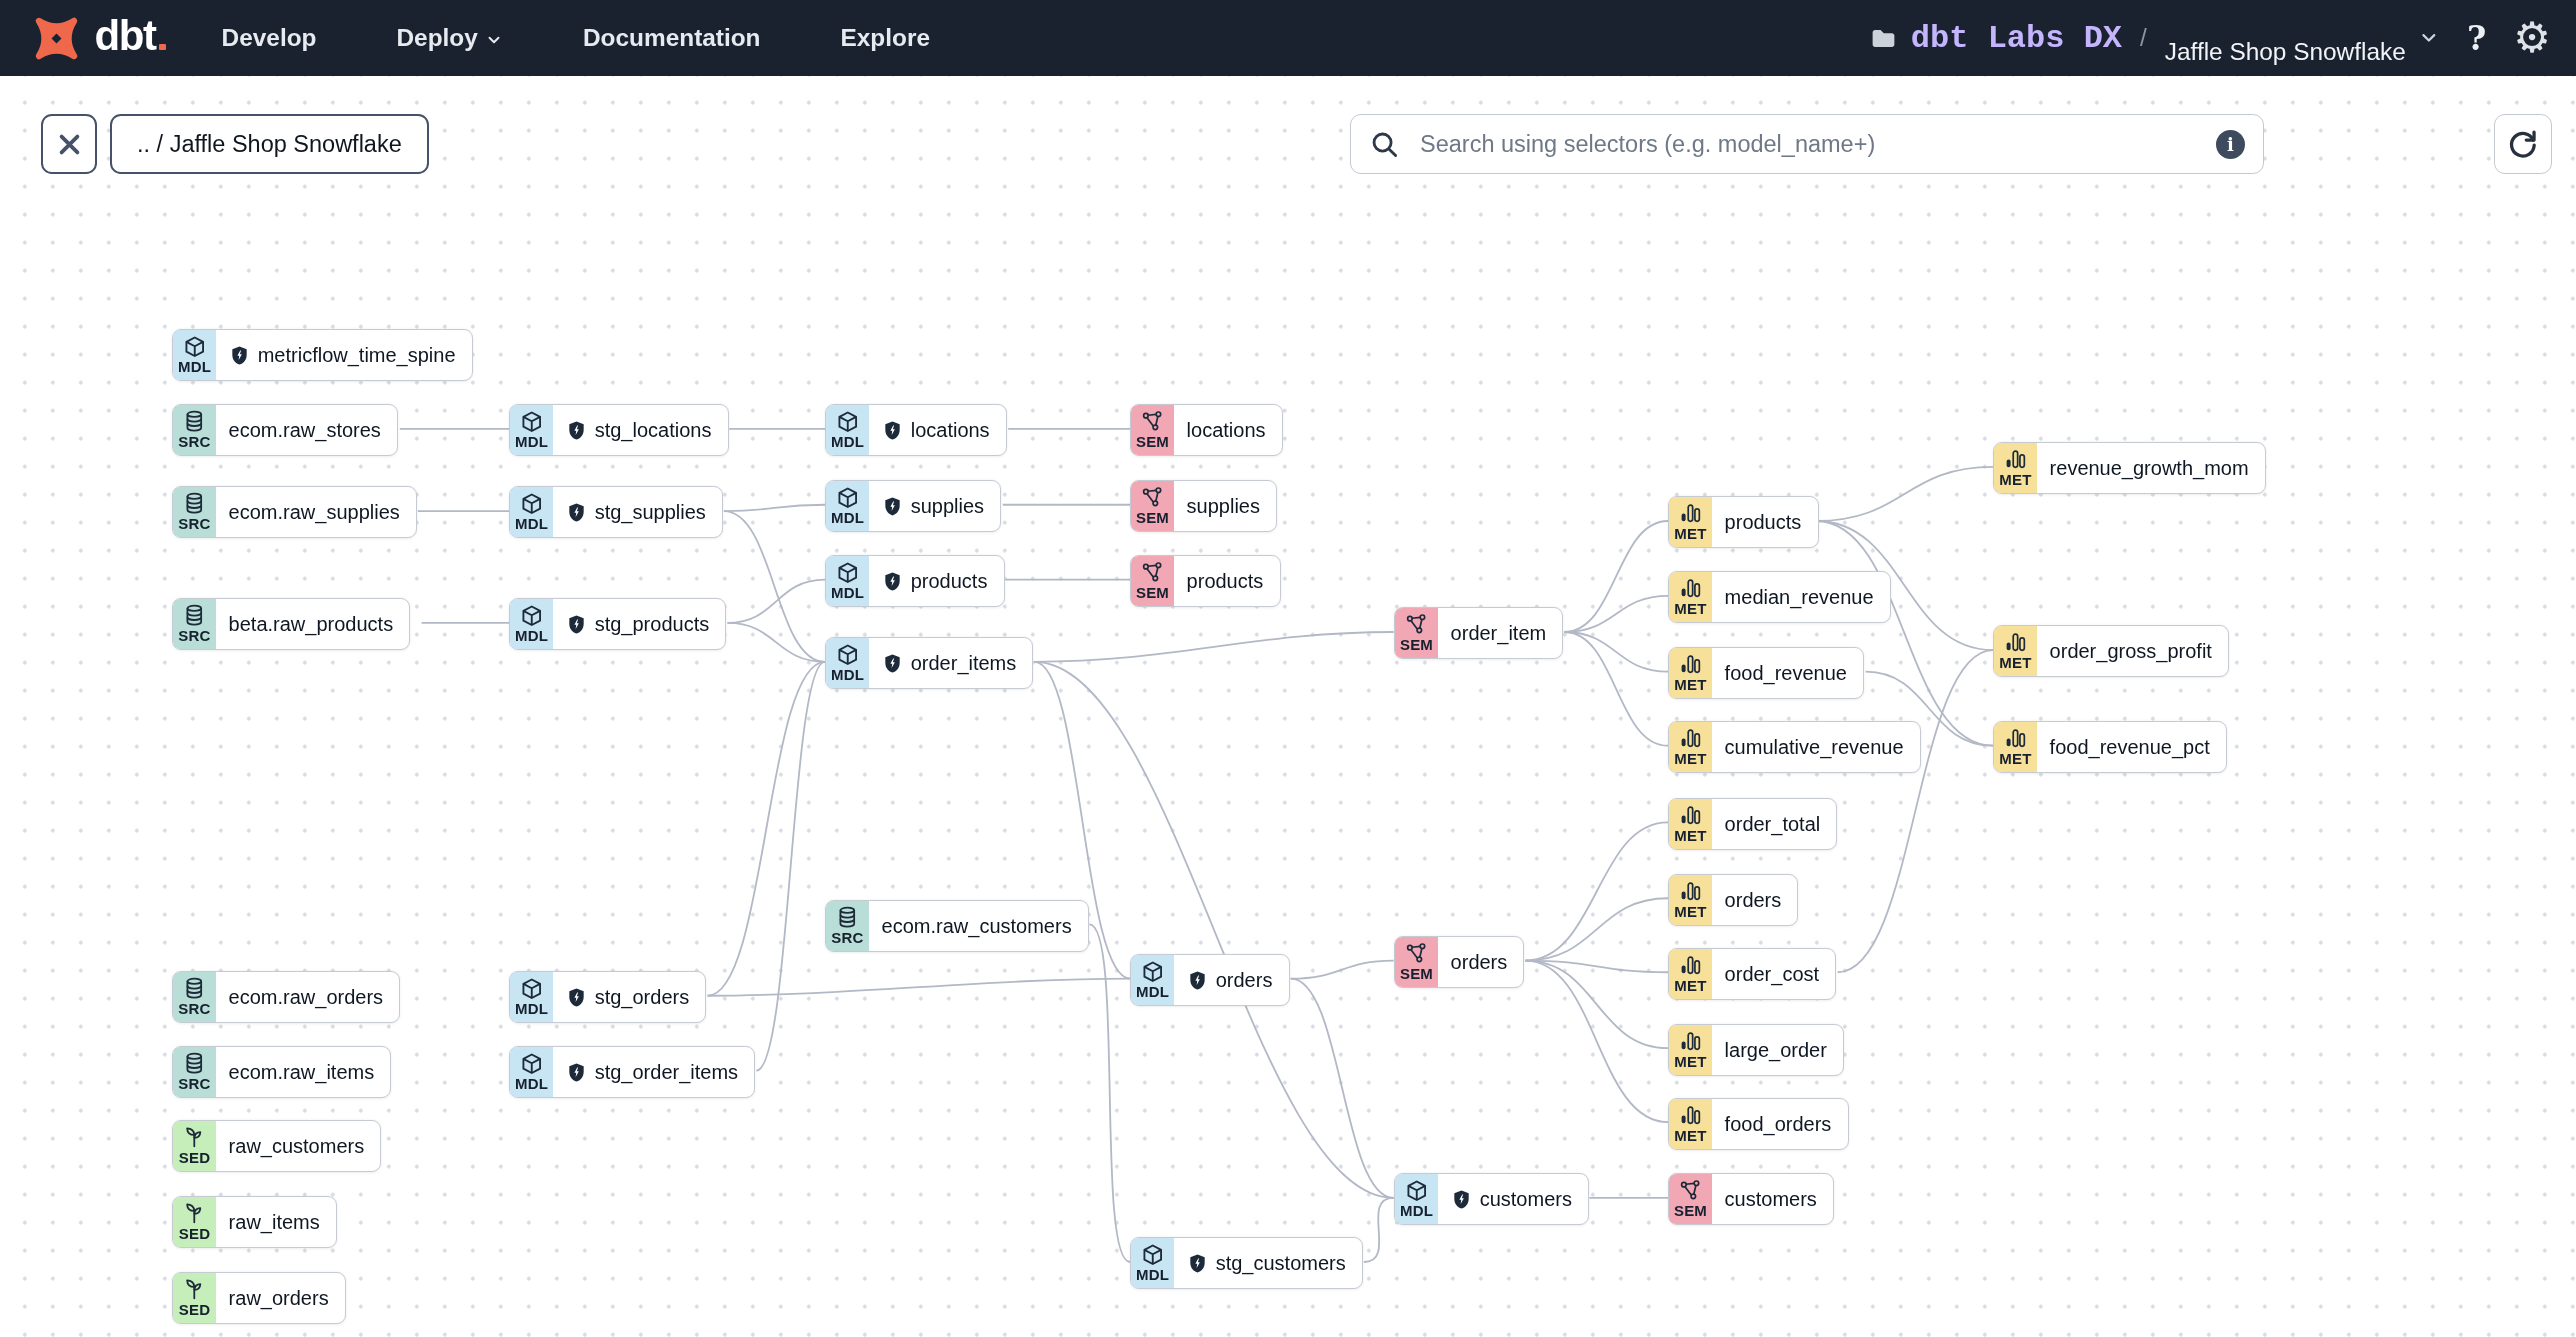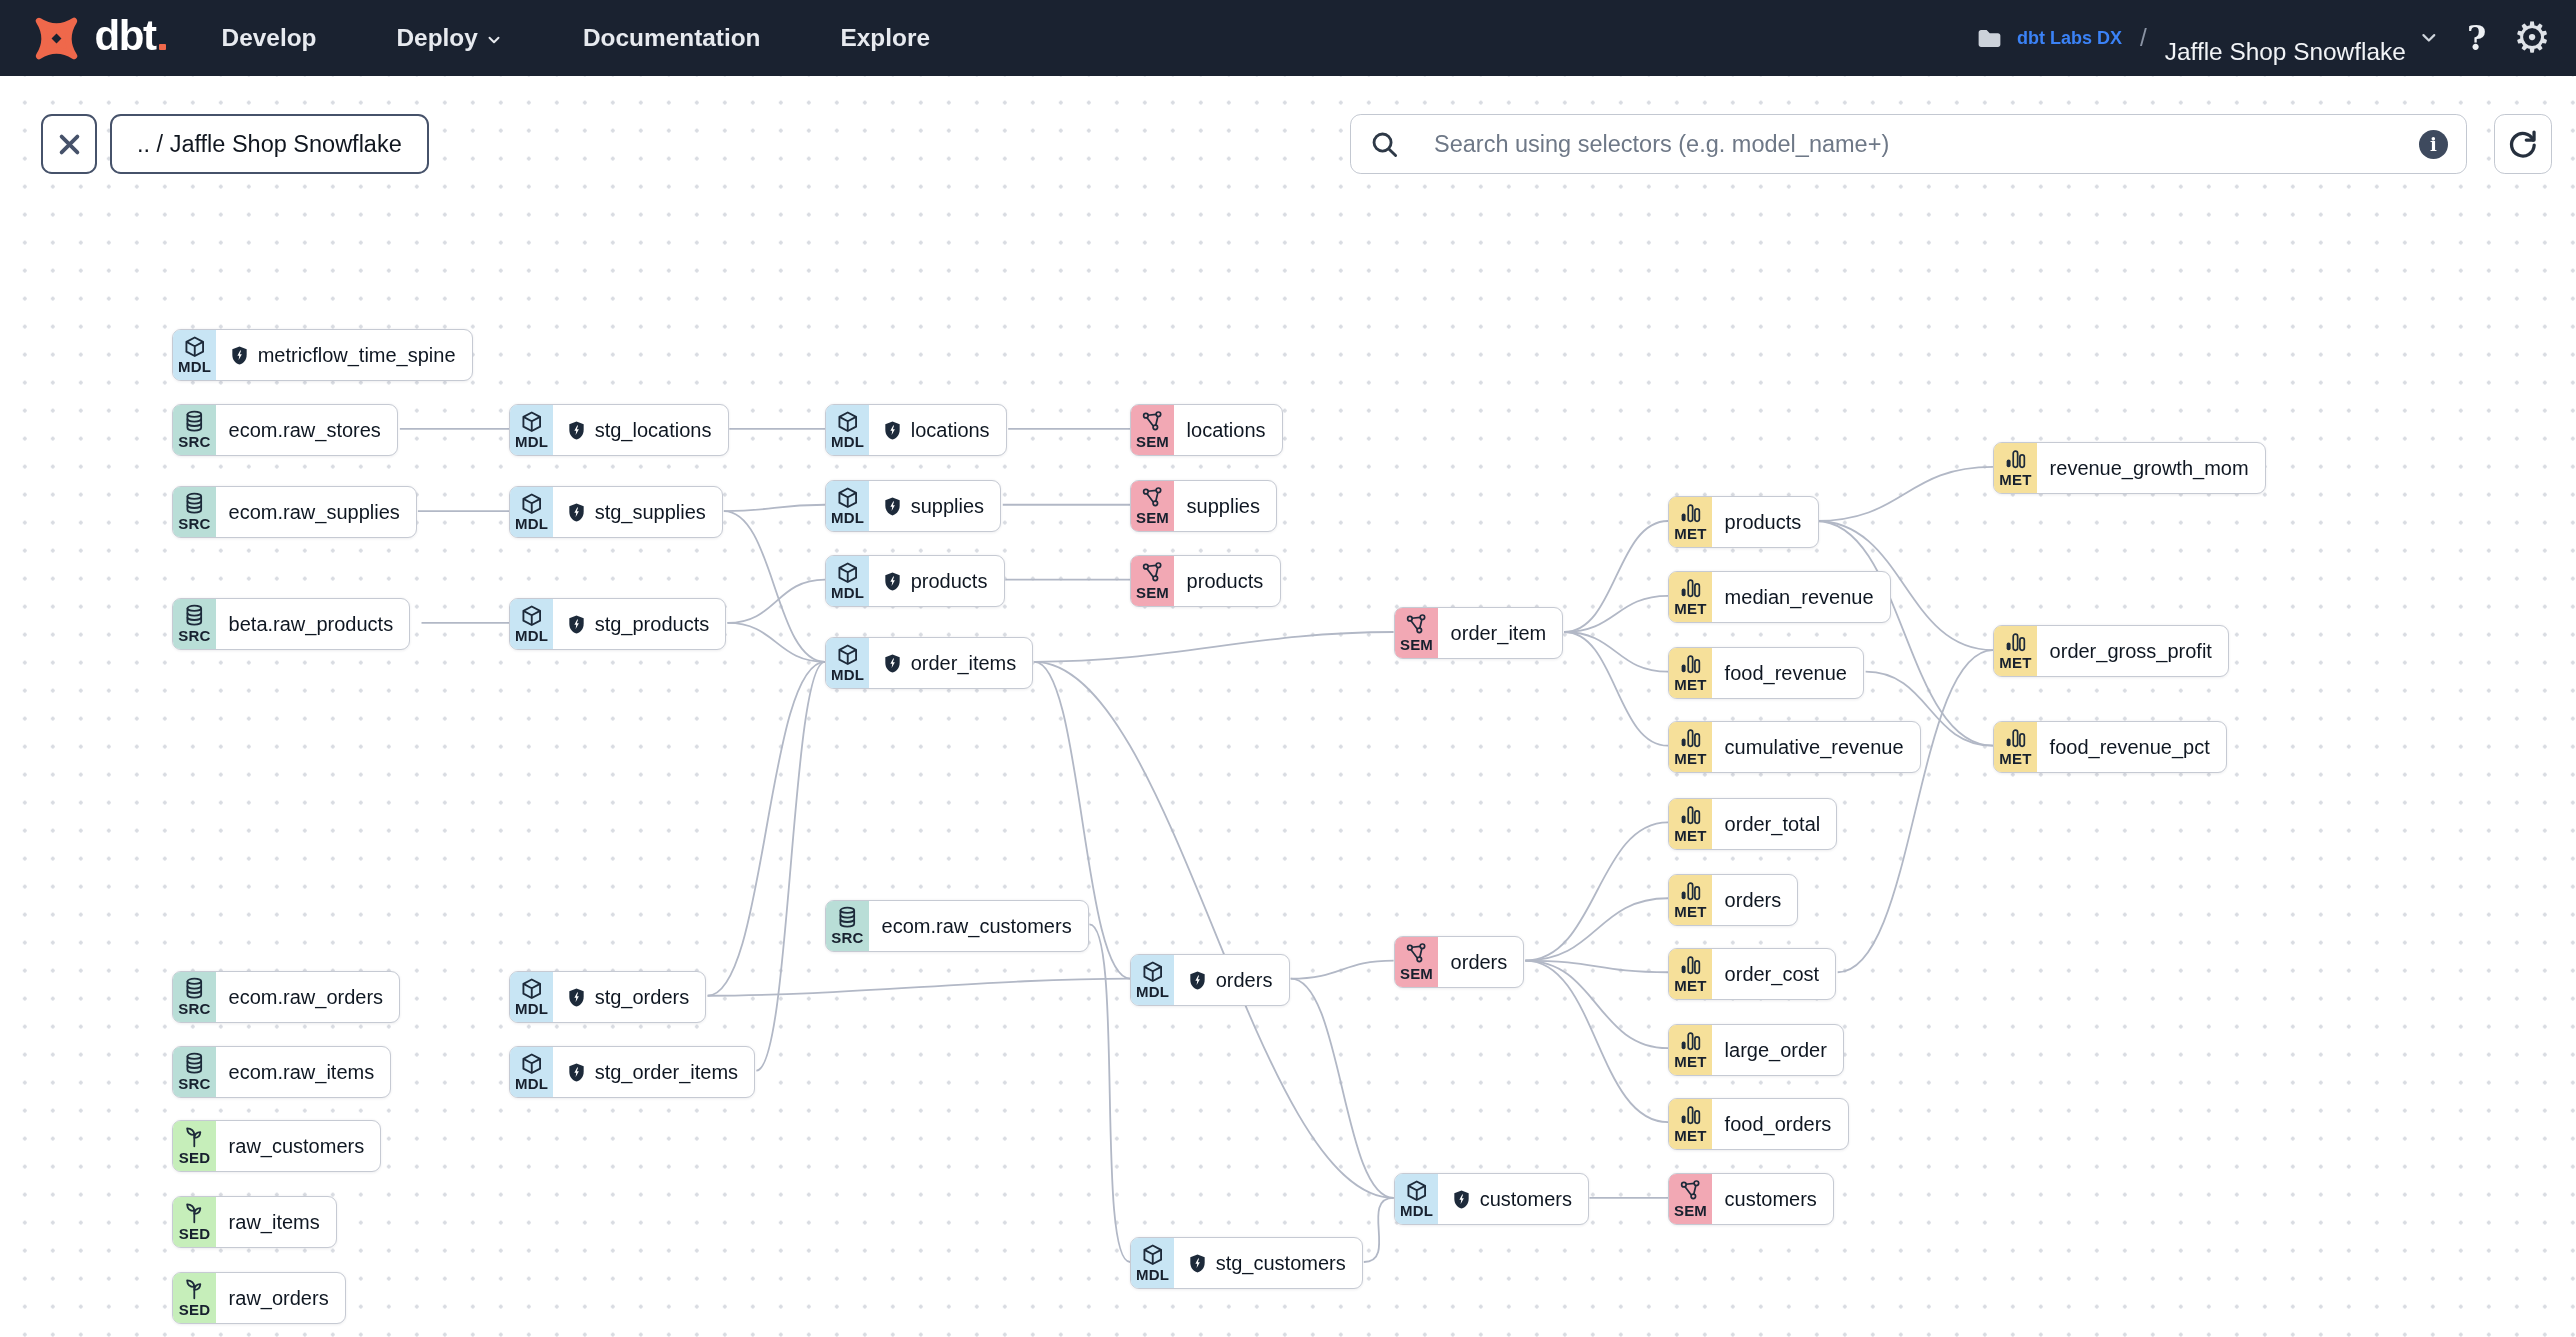--- a/index.html
+++ b/index.html
@@ -20,21 +20,21 @@
   .nav-items{display:flex;align-items:center;gap:24px;}
   .nav-item{color:#e7eaef;font-size:24.4px;font-weight:600;margin-left:56px;display:flex;align-items:center;gap:7.2px;cursor:pointer;}
   .nav-item svg{position:relative;top:1.8px;}
   .nav-right{margin-left:auto;display:flex;align-items:center;gap:27px;}
   .cta-btn{
     background:#3e877e;color:#fff;font-size:23.5px;font-weight:500;
     border:none;border-radius:9px;padding:13.5px 23.5px;cursor:pointer;
     font-family:inherit;white-space:nowrap;
   }
   .account{display:flex;align-items:center;gap:12.6px;cursor:pointer;}
-  .account .org{color:#3b82f6;font-size:18px;font-weight:700;white-space:nowrap;}
+  .account .org{color:#c4b5fd;font-size:32px;font-weight:700;white-space:nowrap;font-family:Liberation Mono, monospace;}
   .account .sep{color:#8a93a3;font-size:24.4px;margin:0 5.4px;}
   .account .project{color:#f2f4f7;font-size:24.4px;font-weight:400;white-space:nowrap;margin-top:28px;}
   .icon-btn{color:#e2e6ec;display:flex;align-items:center;justify-content:center;cursor:pointer;background:none;border:none;padding:0;}
   .help-glyph{font-size:33px;font-weight:700;color:#eef1f4;font-family:"DejaVu Serif",serif;}
   .gear-glyph{font-size:42px;color:#dfe3e8;line-height:1;font-family:"DejaVu Sans",sans-serif;}
   
   .canvas{
     position:absolute;left:0;right:0;top:76px;bottom:0;
     background-image:radial-gradient(circle,#d9dce2 1.9px,transparent 1.9px);
     background-size:28px 28px;background-position:10.8px 12.6px;
@@ -44,22 +44,22 @@
   .close-btn{
     left:41px;width:56px;border:2.3px solid #46526a;border-radius:10.8px;
     display:flex;align-items:center;justify-content:center;cursor:pointer;padding:0;
   }
   .crumb-pill{
     left:110px;border:2.3px solid #46526a;border-radius:10.8px;
     display:flex;align-items:center;padding:0 25px;cursor:pointer;
     font-size:23.5px;color:#10161f;white-space:nowrap;
   }
   .search-wrap{
-    left:1350px;width:1117px;border:1.8px solid #c3c8d1;border-radius:10.8px;
-    display:flex;align-items:center;padding:0 18px;gap:32px;
+    left:1350px;width:914px;border:1.8px solid #c3c8d1;border-radius:10.8px;
+    display:flex;align-items:center;padding:0 18px;gap:18px;
   }
   .search-wrap input{
     flex:1;border:none;outline:none;font-size:23.5px;color:#1c2430;
     font-family:inherit;background:transparent;
   }
   .search-wrap input::placeholder{color:#6e7887;}
   .info-dot{
     width:29px;height:29px;border-radius:50%;background:#3e4a5e;color:#fff;
     display:flex;align-items:center;justify-content:center;
     font-size:18px;font-weight:700;font-family:"DejaVu Serif",serif;cursor:pointer;flex:none;

